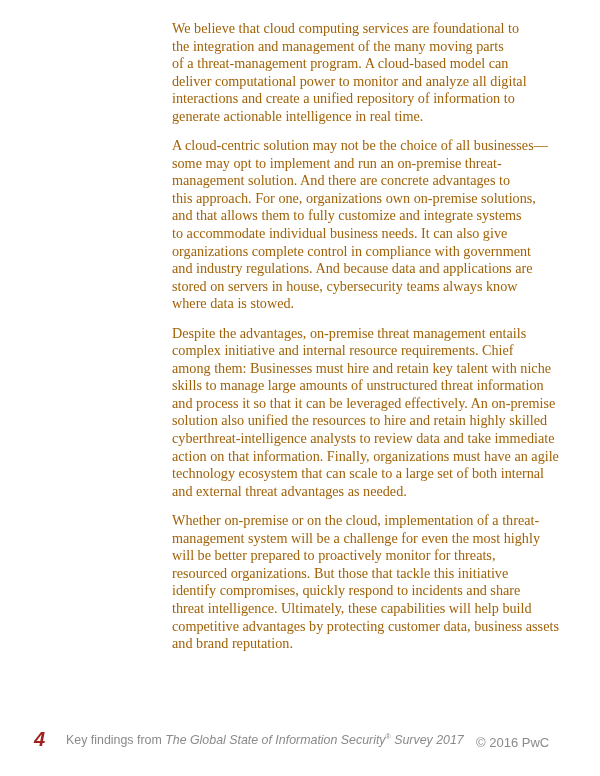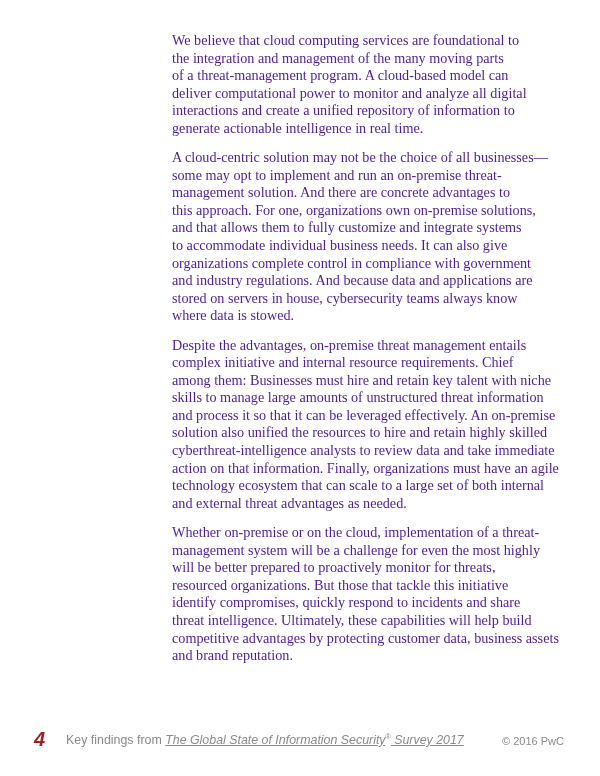--- a/index.html
+++ b/index.html
@@ -1,39 +1,39 @@
 <!DOCTYPE html>
 <html><head>
 <meta charset="utf-8">
 <style>
   html, body { margin:0; padding:0; background:#ffffff; }
   body { width:600px; height:776px; position:relative; overflow:hidden; }
   .content {
-    position:absolute; left:172px; top:32px; width:400px;
+    position:absolute; left:172px; top:20px; width:400px;
     font-family:"Liberation Serif","DejaVu Serif",serif;
-    font-size:14.2px; line-height:17.6px; color:#4c1d95;
+    font-size:14.2px; line-height:17.6px; color:#a16207;
   }
   .para { margin:0 0 11.5px 0; }
   .line { display:block; white-space:nowrap; }
   .footer { position:absolute; left:0; top:728px; width:600px; height:30px; }
   .page-num {
     position:absolute; left:34px; top:0;
     font-family:"Liberation Sans",sans-serif; font-weight:bold; font-style:italic;
     font-size:20px; color:#a32020;
   }
   .footer-title {
     position:absolute; left:66px; top:5px;
     font-family:"Liberation Sans",sans-serif; font-size:12.4px; color:#8a8a8a;
     white-space:nowrap;
   }
-  .footer-title i { font-style:italic;text-decoration:underline; }
+  .footer-title i { font-style:italic; }
   .footer-title sup { font-size:7px; }
   .copyright {
-    position:absolute; left:502px; top:7px;
-    font-family:"Liberation Sans",sans-serif; font-size:11px; color:#8a8a8a;
+    position:absolute; left:476px; top:7px;
+    font-family:"Liberation Sans",sans-serif; font-size:13px; color:#8a8a8a;
     white-space:nowrap;
   }
 </style>
 </head>
 <body>
 
 <div class="content">
   <p class="para">
     <span class="line">We believe that cloud computing services are foundational to</span>
     <span class="line">the integration and management of the many moving parts</span>

